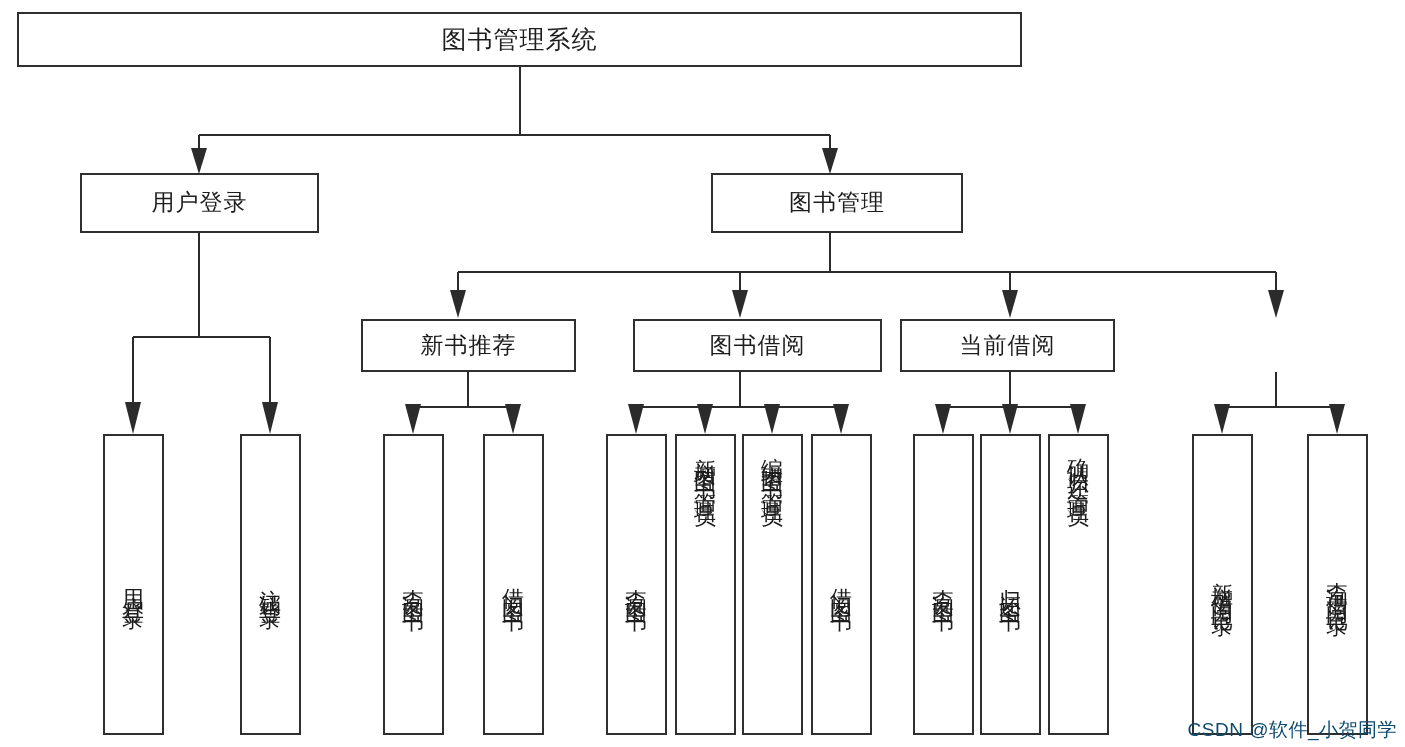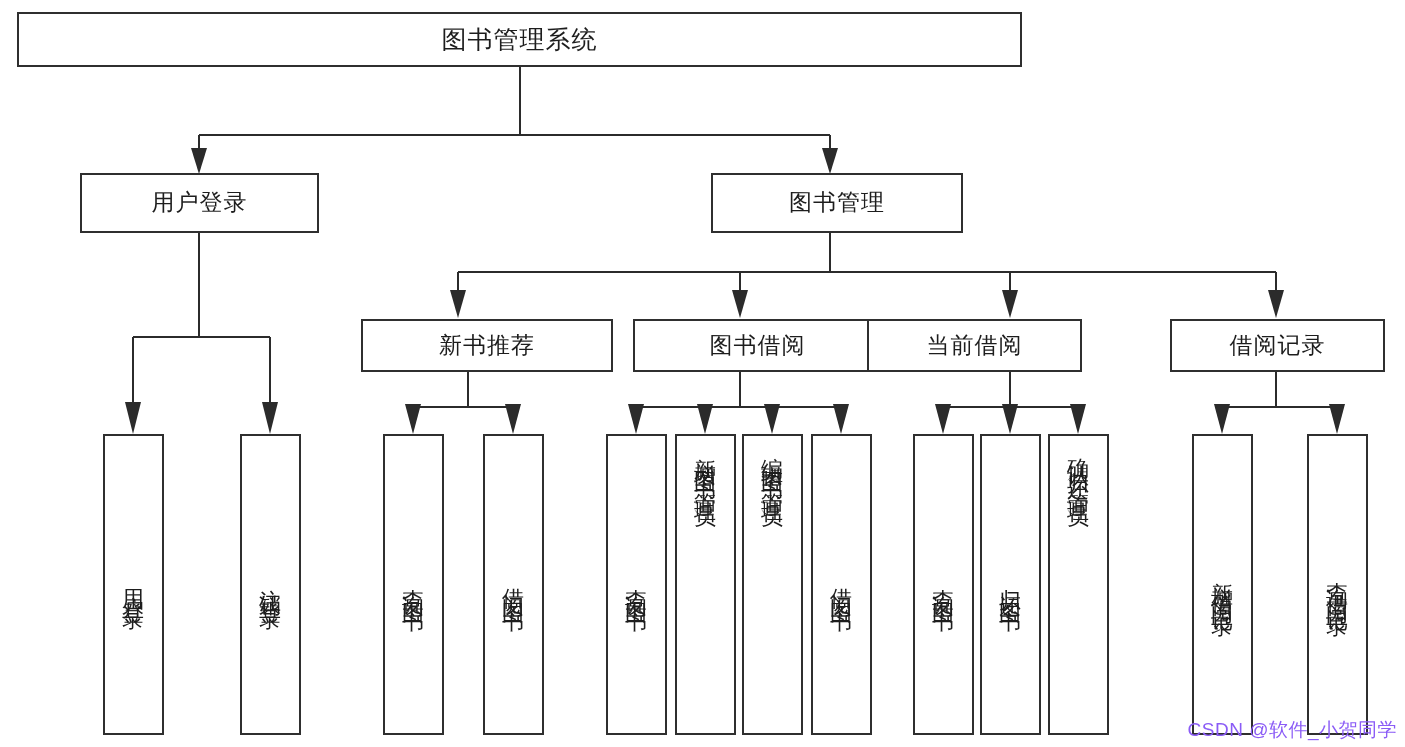--- a/index.html
+++ b/index.html
@@ -86,21 +86,21 @@
   .node.leaf.centered {
     align-items: center;
     padding-top: 0;
   }
   
   #watermark {
     position: absolute;
     right: 8px;
     bottom: 4px;
     font-size: 19px;
-    color: #8b5cf6;
+    color: #0c4a6e;
     letter-spacing: 0.5px;
     white-space: nowrap;
     user-select: none;
   }
 </style>
 </head>
 <body>
 
 <div id="canvas">
 
@@ -173,35 +173,32 @@
   </div>
 
   <div class="node branch" style="left:80px; top:173px; width:239px; height:60px;">
     <span class="lbl">用户登录</span>
   </div>
 
   <div class="node branch" style="left:711px; top:173px; width:252px; height:60px;">
     <span class="lbl">图书管理</span>
   </div>
 
-  <div class="node branch" style="left:361px; top:319px; width:252px; height:53px;">
+  <div class="node branch" style="left:361px; top:319px; width:215px; height:53px;">
     <span class="lbl">新书推荐</span>
   </div>
 
   <div class="node branch" style="left:633px; top:319px; width:249px; height:53px;">
     <span class="lbl">图书借阅</span>
   </div>
 
-  <div class="node branch" style="left:867px; top:319px; width:215px; height:53px;">
+  <div class="node branch" style="left:900px; top:319px; width:215px; height:53px;">
     <span class="lbl">当前借阅</span>
   </div>
 
-  <div class="node branch" style="left:1170px; top:319px; width:215px; height:53px;">
-    <span class="lbl">借阅记录</span>
-  </div>
 
   <div class="node leaf centered" style="left:103px; top:434px; width:61px; height:301px;">
     <span class="lbl">用户登录</span>
   </div>
 
   <div class="node leaf centered" style="left:240px; top:434px; width:61px; height:301px;">
     <span class="lbl">注销登录</span>
   </div>
 
   <div class="node leaf centered" style="left:383px; top:434px; width:61px; height:301px;">

